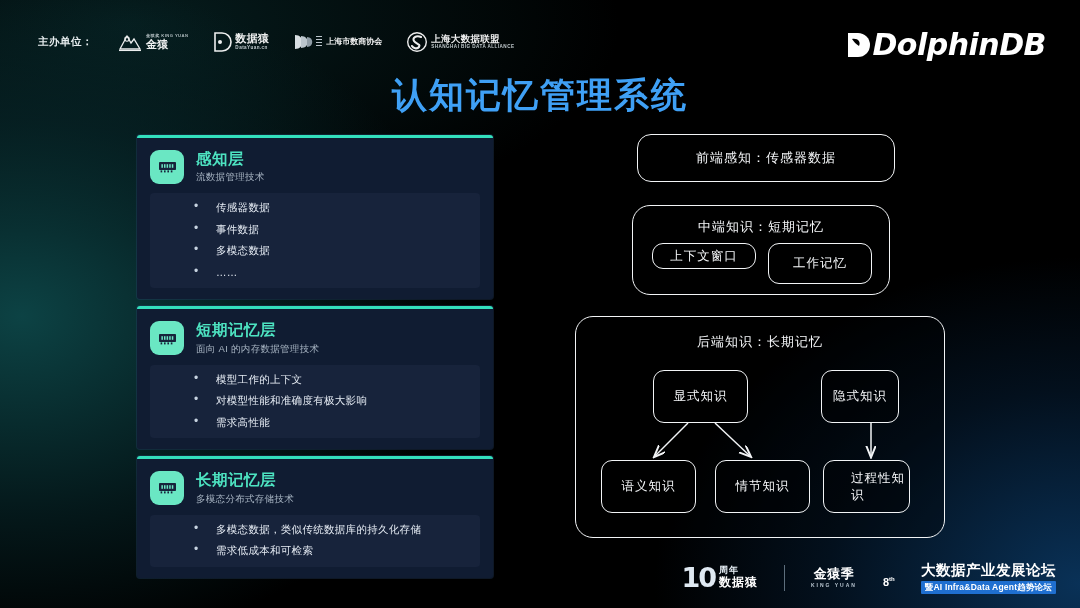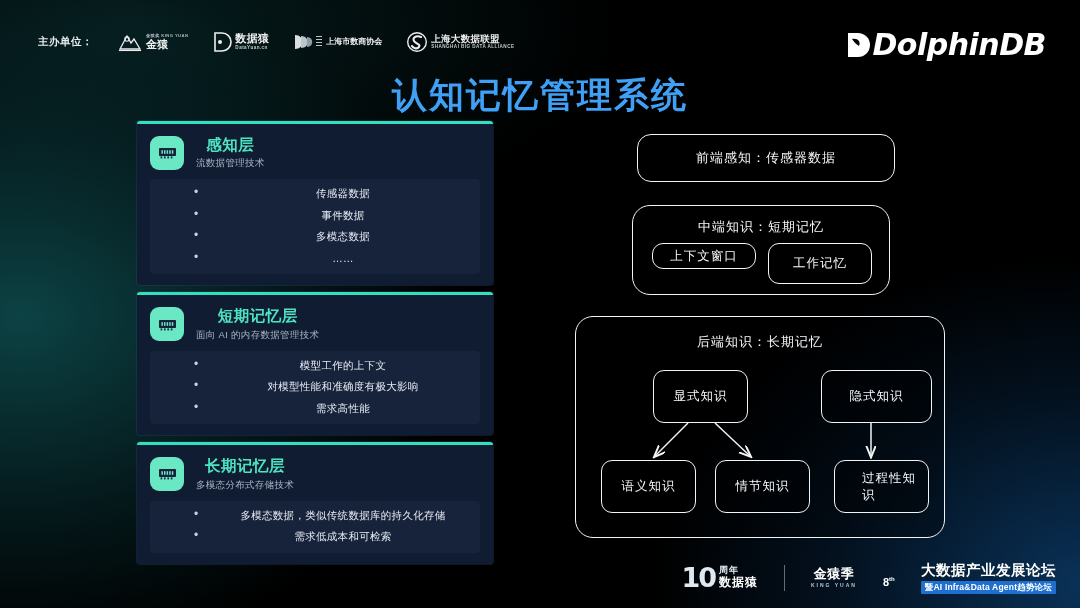--- a/index.html
+++ b/index.html
@@ -48,21 +48,21 @@
   .brand .d-glyph { margin-right:1px; }
 
   
   .page-title {
     position:absolute; top:72px; left:0; right:0; text-align:center;
     font-size:35px; font-weight:800; color:#3fa0f5;
     letter-spacing:2px;
   }
 
   
-  .cards { position:absolute; left:137px; top:121px; width:356px;text-align:center; }
+  .cards { position:absolute; left:137px; top:135px; width:356px; }
   .card {
     position:relative;
     background:#101c32;
     border-top:3px solid #33e0bd;
     border-radius:3px;
     padding:11px 13px 11px 13px;
     margin-bottom:7px;
     box-shadow:0 0 0 1px rgba(40,70,110,.35);
   }
   .card-head { display:flex; align-items:center; gap:12px; margin-bottom:9px; }
@@ -302,25 +302,25 @@
 
     <div class="dgroup" style="left:72px; top:75px; width:258px; height:90px;"></div>
     <div class="group-label" style="left:72px; top:88px; width:258px;">中端知识：短期记忆</div>
     <div class="dbox inner" style="left:92px; top:113px; width:104px; height:26px;">上下文窗口</div>
     <div class="dbox inner" style="left:208px; top:113px; width:104px; height:41px;">工作记忆</div>
 
     <div class="dgroup" style="left:15px; top:186px; width:370px; height:222px;"></div>
     <div class="group-label" style="left:15px; top:203px; width:370px;">后端知识：长期记忆</div>
 
     <div class="dbox inner" style="left:93px; top:240px; width:95px; height:53px;">显式知识</div>
-    <div class="dbox inner" style="left:261px; top:240px; width:111px; height:53px;text-align:right;">隐式知识</div>
+    <div class="dbox inner" style="left:261px; top:240px; width:78px; height:53px;text-align:right;">隐式知识</div>
 
     <div class="dbox inner" style="left:41px; top:330px; width:95px; height:53px;">语义知识</div>
     <div class="dbox inner" style="left:155px; top:330px; width:95px; height:53px;">情节知识</div>
-    <div class="dbox inner" style="left:274px; top:330px; width:95px; height:53px;padding-left:27px;">过程性知识</div>
+    <div class="dbox inner" style="left:263px; top:330px; width:87px; height:53px;padding-left:27px;">过程性知识</div>
 
     <svg class="arrows">
       <defs>
         <marker id="ah" markerWidth="9" markerHeight="9" refX="7" refY="3.2" orient="auto">
           <path d="M0,0 L8,3.2 L0,6.4" fill="none" stroke="#f2f4f6" stroke-width="1.3"></path>
         </marker>
       </defs>
       <line x1="128" y1="293" x2="95" y2="326" stroke="#f2f4f6" stroke-width="1.5" marker-end="url(#ah)"></line>
       <line x1="155" y1="293" x2="190" y2="326" stroke="#f2f4f6" stroke-width="1.5" marker-end="url(#ah)"></line>
       <line x1="311" y1="293" x2="311" y2="326" stroke="#f2f4f6" stroke-width="1.5" marker-end="url(#ah)"></line>

